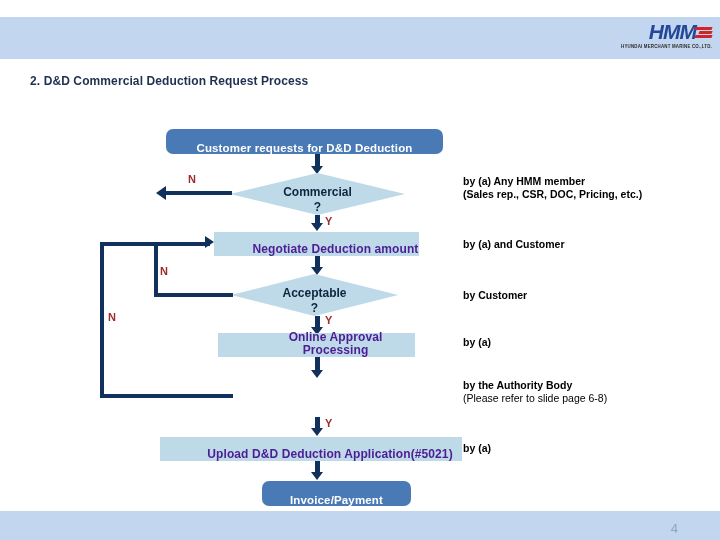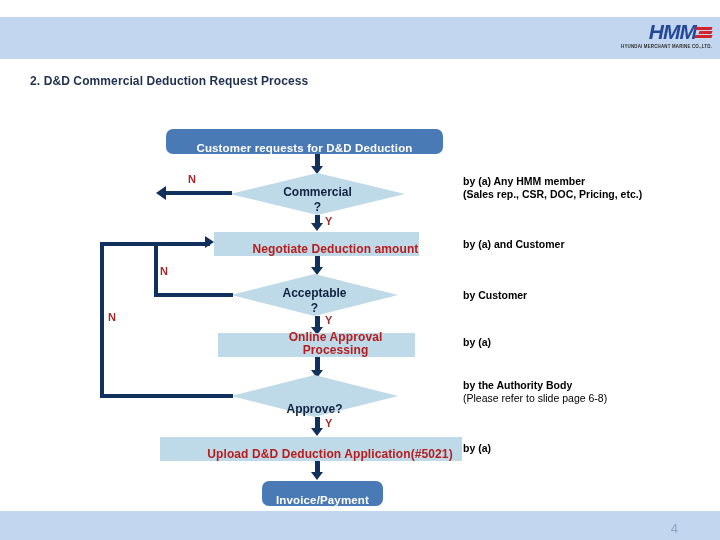--- a/index.html
+++ b/index.html
@@ -111,21 +111,21 @@
   }
   .node-term {              
     background: #4a7ab5;
     color: #ffffff;
     border-radius: 7px;
     font-size: 11.5px;
     letter-spacing: .15px;
   }
   .node-process {           
     background: #bed9e8;
-    color: #b91c1c;
+    color: #4c1d95;
     font-size: 12px;
     letter-spacing: .1px;
     padding-left: 38px;
   }
   .node-gray {              
     background: #c6c6c6;
     color: #10243f;
     font-size: 12px;
   }
   .node-decision {          
@@ -254,43 +254,39 @@
   <div class="arrow-down" style="left:311px; top:310px;"></div>
   <div class="branch-label" style="left:325px; top:297px;">Y</div>
 
   <div class="node node-process" style="left:218px; top:316px; width:197px; height:24px;">
     <span>Online Approval Processing</span>
   </div>
 
   <div class="conn" style="left:315px; top:340px; width:5px; height:15px;"></div>
   <div class="arrow-down" style="left:311px; top:353px;"></div>
 
-  <div class="node node-decision" style="left:231px; top:358px; width:167px; height:42px;">
-    <span class="diamond-shape"></span>
-    <span class="diamond-label">Approve?</span>
-  </div>
 
   <div class="conn" style="left:100px; top:377px; width:133px; height:4px;"></div>
   <div class="conn" style="left:100px; top:225px; width:4px; height:156px;"></div>
   <div class="conn" style="left:100px; top:225px; width:110px; height:4px;"></div>
   <div class="arrow-right" style="left:205px; top:219px;"></div>
   <div class="branch-label" style="left:108px; top:294px;">N</div>
 
   <div class="conn" style="left:315px; top:400px; width:5px; height:13px;"></div>
   <div class="arrow-down" style="left:311px; top:411px;"></div>
   <div class="branch-label" style="left:325px; top:400px;">Y</div>
 
   <div class="node node-process" style="left:160px; top:420px; width:302px; height:24px;">
     <span>Upload D&amp;D Deduction Application(#5021)</span>
   </div>
 
   <div class="conn" style="left:315px; top:444px; width:5px; height:13px;"></div>
   <div class="arrow-down" style="left:311px; top:455px;"></div>
 
-  <div class="node node-term" style="left:262px; top:464px; width:121px; height:25px;">
+  <div class="node node-term" style="left:262px; top:464px; width:149px; height:25px;">
     <span>Invoice/Payment</span>
   </div>
 
   <div class="note" style="left:463px; top:158px;">
     <span class="b">by (a) Any HMM member</span><br>
     <span class="b">(Sales rep., CSR, DOC, Pricing, etc.)</span>
   </div>
 
   <div class="note" style="left:463px; top:221px;">
     <span class="b">by (a) and Customer</span>

